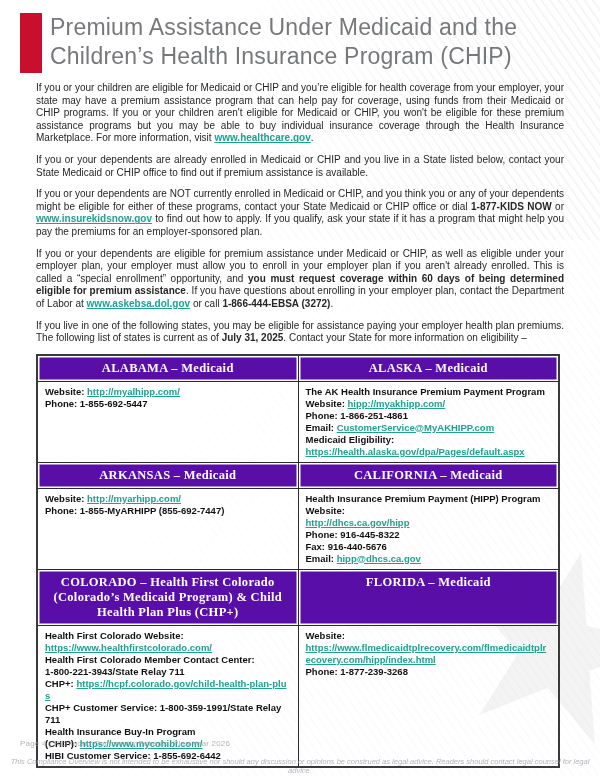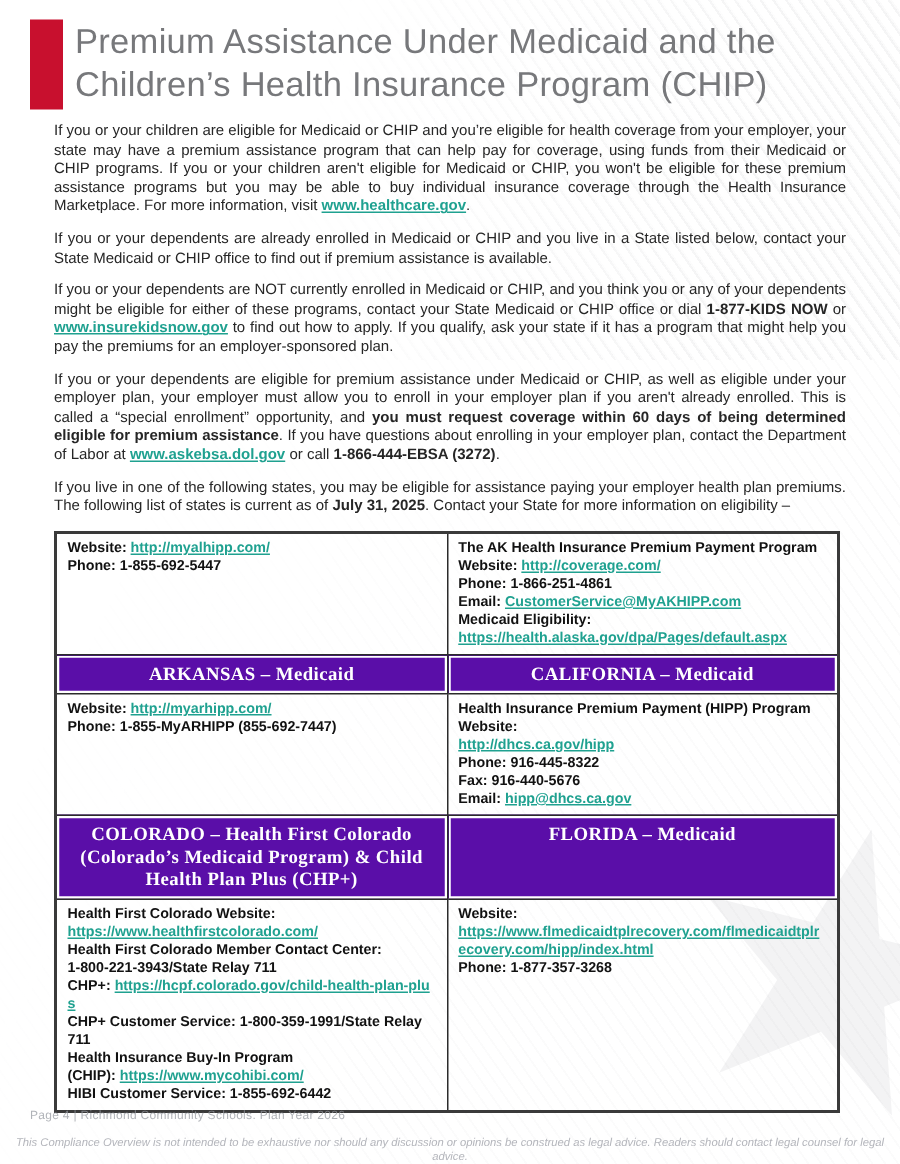--- a/index.html
+++ b/index.html
@@ -87,27 +87,31 @@
   <main class="content">
     <p class="para"><span class="seg-t">If you or your children are eligible for Medicaid or CHIP and you’re eligible for health coverage from your employer, your state may have a premium assistance program that can help pay for coverage, using funds from their Medicaid or CHIP programs.  If you or your children aren't eligible for Medicaid or CHIP, you won't be eligible for these premium assistance programs but you may be able to buy individual insurance coverage through the Health Insurance Marketplace.  For more information, visit </span><span class="seg-a">www.healthcare.gov</span><span class="seg-t">.</span></p>
     <p class="para"><span class="seg-t">If you or your dependents are already enrolled in Medicaid or CHIP and you live in a State listed below, contact your State Medicaid or CHIP office to find out if premium assistance is available.</span></p>
     <p class="para"><span class="seg-t">If you or your dependents are NOT currently enrolled in Medicaid or CHIP, and you think you or any of your dependents might be eligible for either of these programs, contact your State Medicaid or CHIP office or dial </span><span class="seg-b">1-877-KIDS NOW</span><span class="seg-t"> or </span><span class="seg-a">www.insurekidsnow.gov</span><span class="seg-t"> to find out how to apply.  If you qualify, ask your state if it has a program that might help you pay the premiums for an employer-sponsored plan.</span></p>
     <p class="para"><span class="seg-t">If you or your dependents are eligible for premium assistance under Medicaid or CHIP, as well as eligible under your employer plan, your employer must allow you to enroll in your employer plan if you aren't already enrolled.  This is called a “special enrollment” opportunity, and </span><span class="seg-b">you must request coverage within 60 days of being determined eligible for premium assistance</span><span class="seg-t">.  If you have questions about enrolling in your employer plan, contact the Department of Labor at </span><span class="seg-a">www.askebsa.dol.gov</span><span class="seg-t"> or call </span><span class="seg-b">1-866-444-EBSA (3272)</span><span class="seg-t">.</span></p>
     <p class="para"><span class="seg-t">If you live in one of the following states, you may be eligible for assistance paying your employer health plan premiums. The following list of states is current as of </span><span class="seg-b">July 31, 2025</span><span class="seg-t">.  Contact your State for more information on eligibility –</span></p>
 
     <table class="state-table">
       <tbody>
         <tr>
+          <th>ALABAMA – Medicaid</th>
+          <th>ALASKA – Medicaid</th>
+        </tr>
+        <tr>
           <td>
               <div class="cell-line"><span class="seg-t">Website: </span><span class="seg-a">http://myalhipp.com/</span></div>
               <div class="cell-line"><span class="seg-t">Phone: 1-855-692-5447</span></div>
             </td>
           <td>
               <div class="cell-line"><span class="seg-t">The AK Health Insurance Premium Payment Program</span></div>
-              <div class="cell-line"><span class="seg-t">Website: </span><span class="seg-a">http://coverage.com/</span></div>
+              <div class="cell-line"><span class="seg-t">Website: </span><span class="seg-a">hipp://myakhipp.com/</span></div>
               <div class="cell-line"><span class="seg-t">Phone: 1-866-251-4861</span></div>
               <div class="cell-line"><span class="seg-t">Email: </span><span class="seg-a">CustomerService@MyAKHIPP.com</span></div>
               <div class="cell-line"><span class="seg-t">Medicaid Eligibility:</span></div>
               <div class="cell-line"><span class="seg-a">https://health.alaska.gov/dpa/Pages/default.aspx</span></div>
             </td>
         </tr>
         <tr>
           <th>ARKANSAS – Medicaid</th>
           <th>CALIFORNIA – Medicaid</th>
         </tr>
@@ -137,21 +141,21 @@
               <div class="cell-line"><span class="seg-t">1-800-221-3943/State Relay 711</span></div>
               <div class="cell-line"><span class="seg-t">CHP+: </span><span class="seg-a">https://hcpf.colorado.gov/child-health-plan-plus</span></div>
               <div class="cell-line"><span class="seg-t">CHP+ Customer Service: 1-800-359-1991/State Relay 711</span></div>
               <div class="cell-line"><span class="seg-t">Health Insurance Buy-In Program</span></div>
               <div class="cell-line"><span class="seg-t">(CHIP): </span><span class="seg-a">https://www.mycohibi.com/</span></div>
               <div class="cell-line"><span class="seg-t">HIBI Customer Service: 1-855-692-6442</span></div>
             </td>
           <td>
               <div class="cell-line"><span class="seg-t">Website:</span></div>
               <div class="cell-line"><span class="seg-a">https://www.flmedicaidtplrecovery.com/flmedicaidtplrecovery.com/hipp/index.html</span></div>
-              <div class="cell-line"><span class="seg-t">Phone: 1-877-357-3268</span></div>
+              <div class="cell-line"><span class="seg-t">Phone: 1-877-239-3268</span></div>
             </td>
         </tr>
       </tbody>
     </table>
   </main>
 
   <div class="footer-legal">This Compliance Overview is not intended to be exhaustive nor should any discussion or opinions be construed as legal advice. Readers should contact legal counsel for legal advice.</div>
 
 </div>
 

